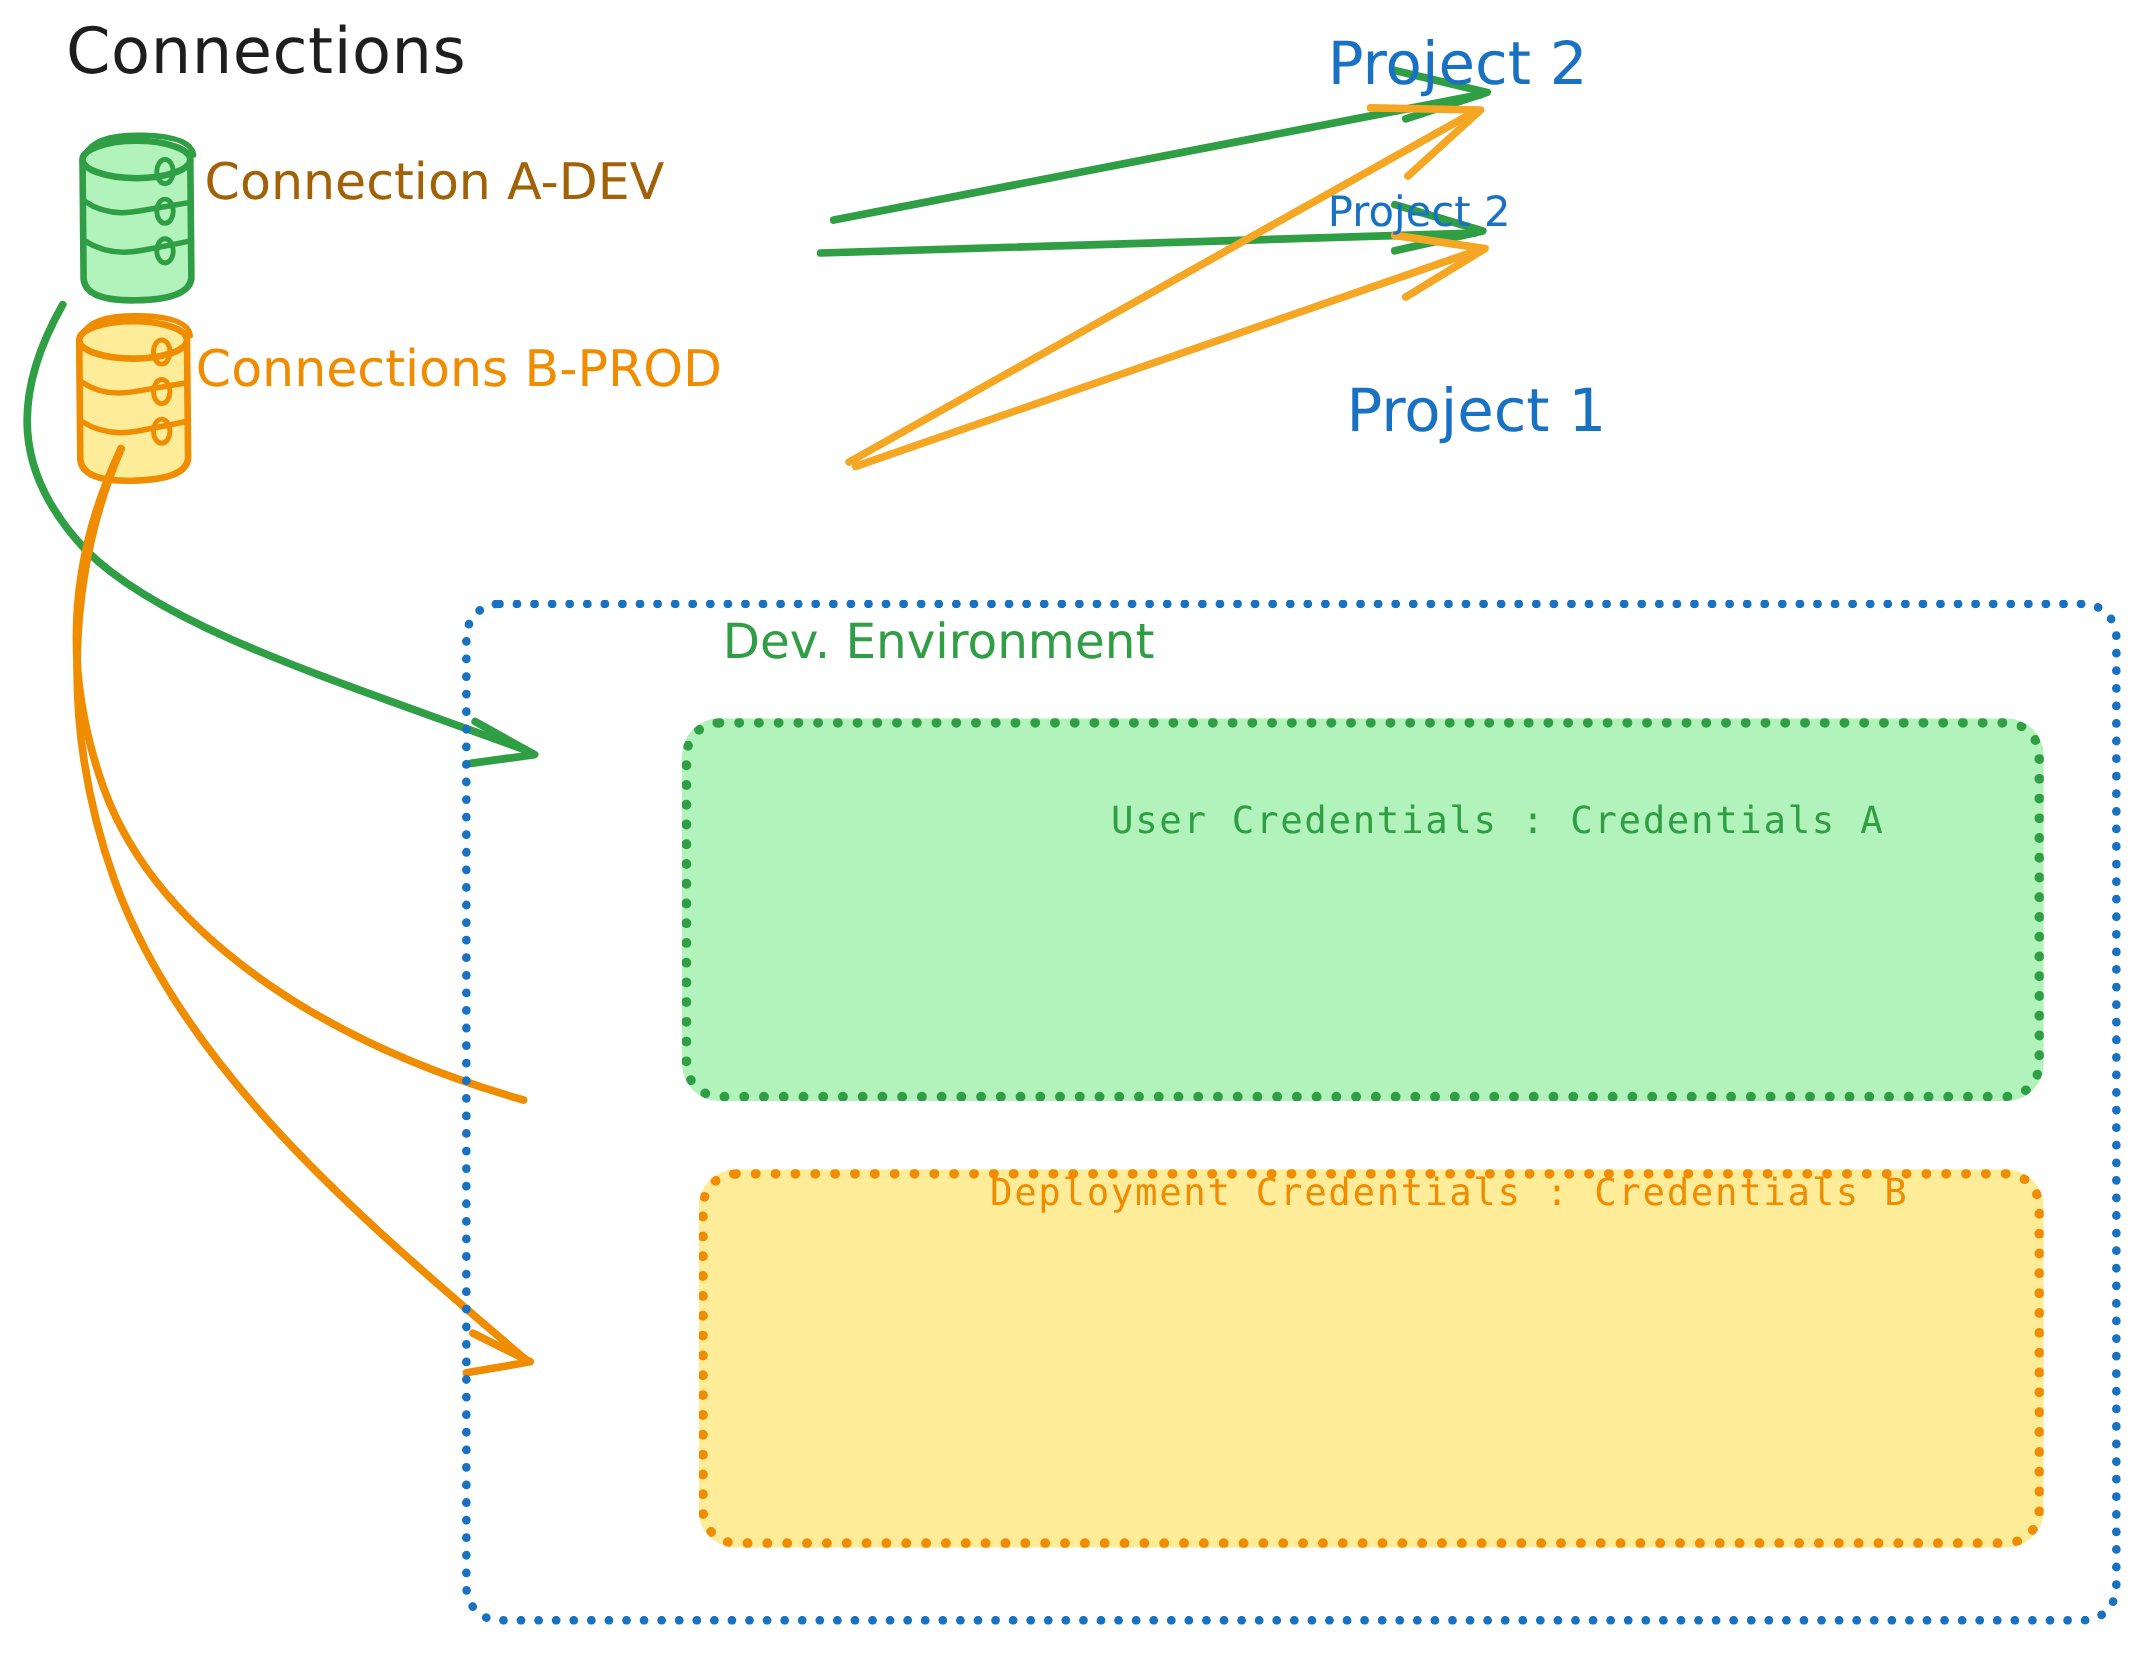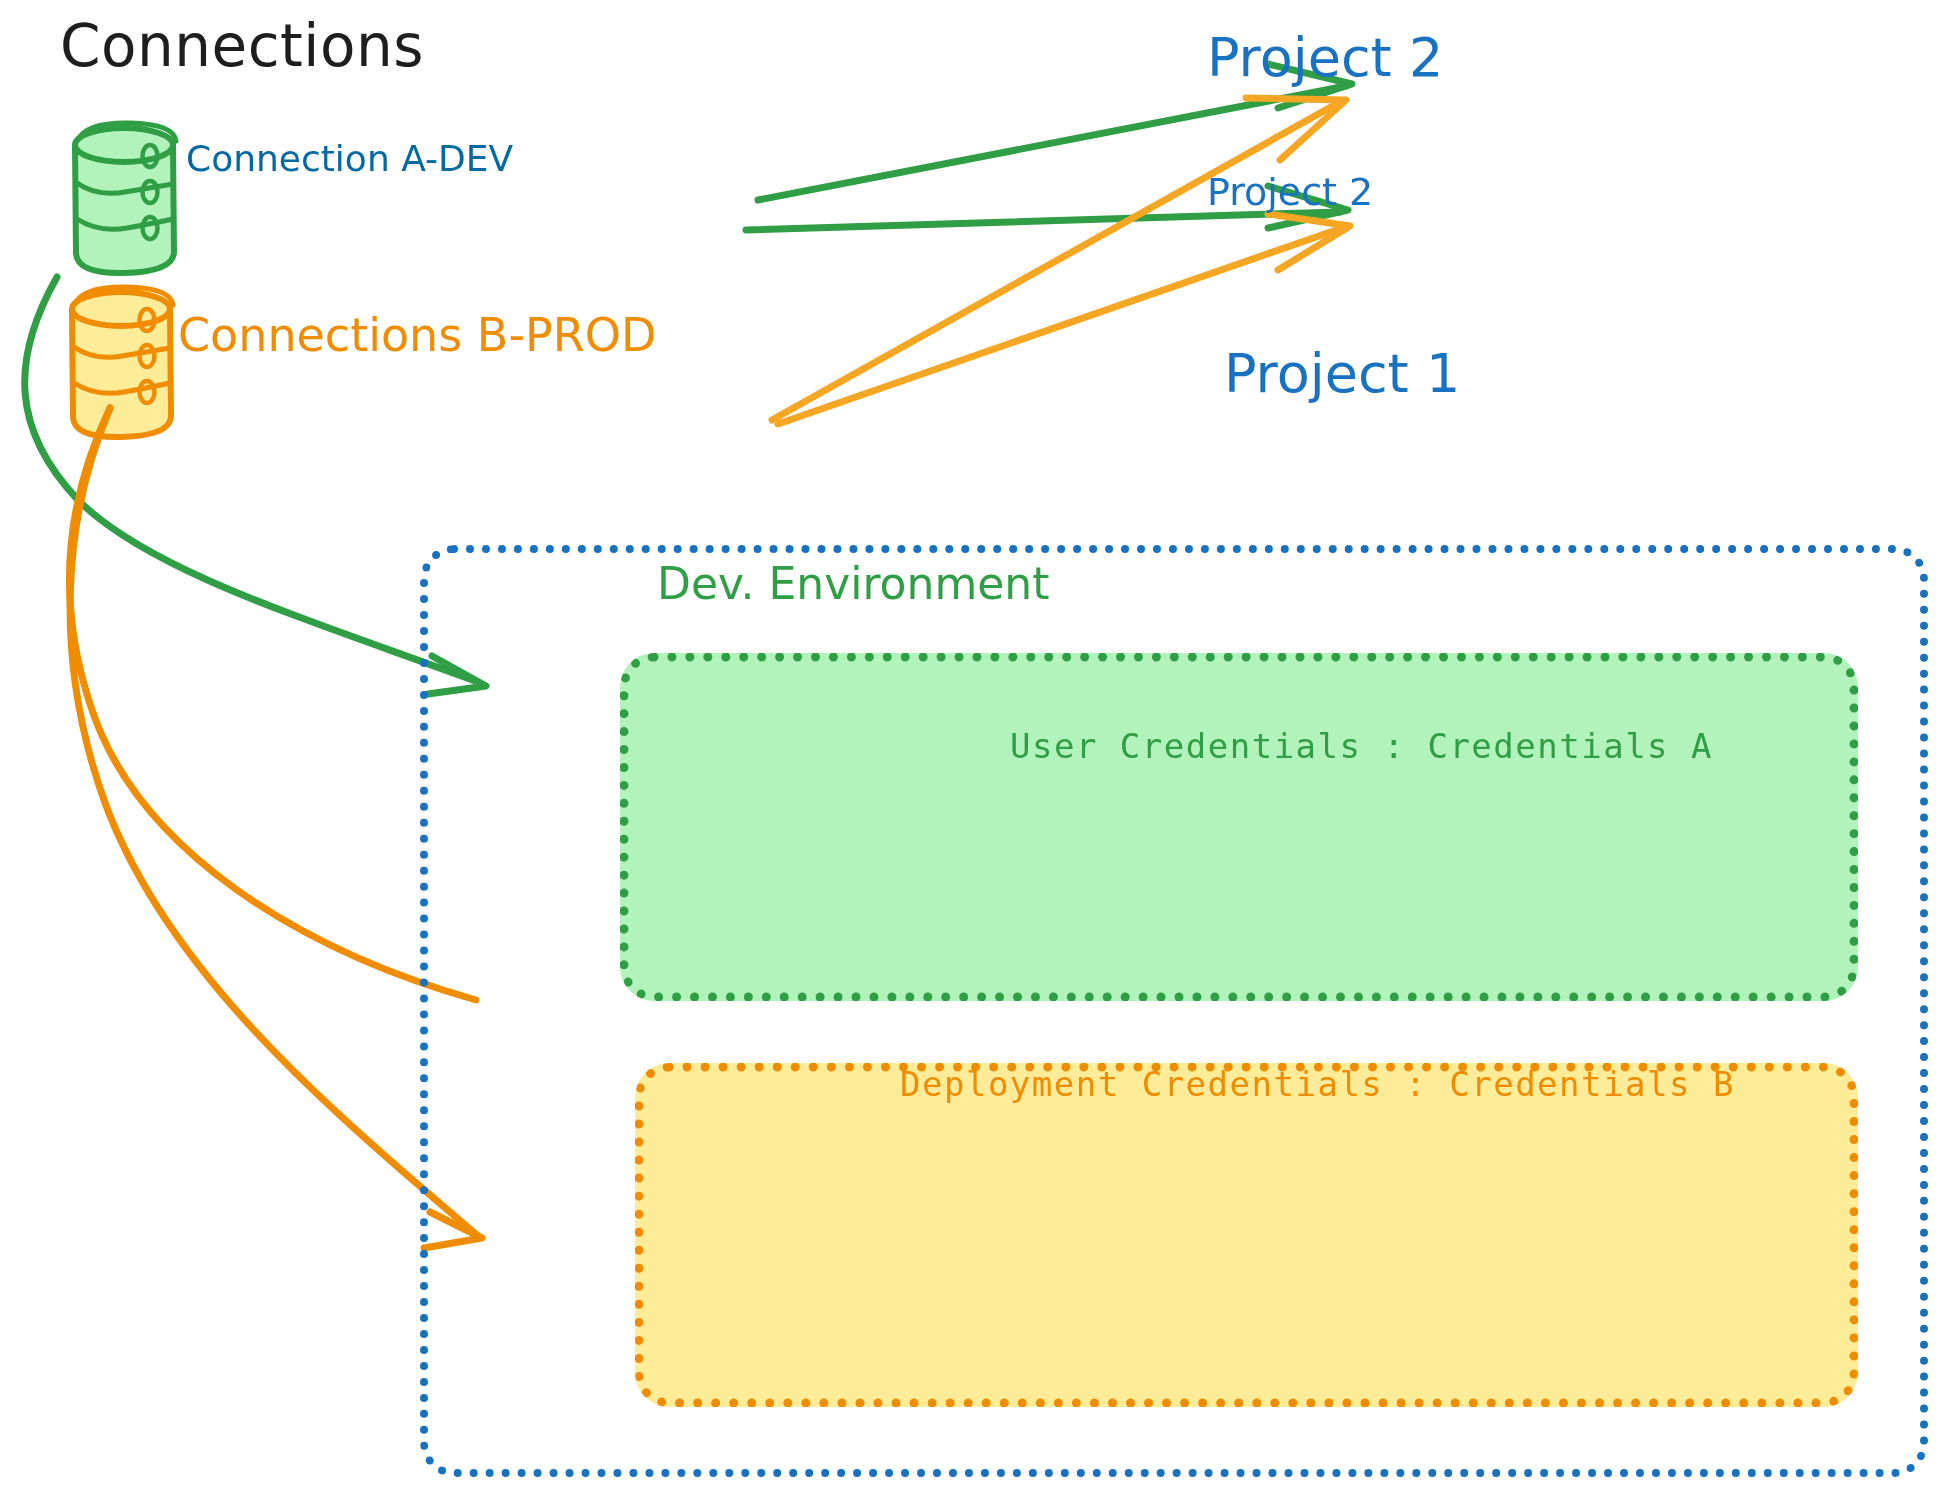--- a/index.html
+++ b/index.html
@@ -12,21 +12,21 @@
 
   .hand{font-family:"DejaVu Sans",sans-serif;font-weight:400;}
   .mono{font-family:"DejaVu Sans Mono",monospace;}
 
   
   .txt{position:absolute;white-space:nowrap;z-index:4;}
 
   #connections-title{left:60px;top:12px;font-size:58px;color:#1e1e1e;
       letter-spacing:.5px;}
 
-  #label-conn-a{left:186px;top:138px;font-size:36px;color:#0369a1;}
+  #label-conn-a{left:186px;top:138px;font-size:46px;color:#a16207;}
   #label-conn-b{left:178px;top:308px;font-size:46px;color:#f08c00;}
 
   #label-project-3{left:1207px;top:26px;font-size:54px;color:#1971c2;}
   #label-project-2{left:1207px;top:170px;font-size:38px;color:#1971c2;}
   #label-project-1{left:1224px;top:342px;font-size:54px;color:#1971c2;}
 
   #label-dev-env{left:657px;top:558px;font-size:44px;color:#2f9e44;}
   #label-prod-env{left:670px;top:890px;font-size:44px;color:#f08c00;}
 
   #label-dev-cred{left:1010px;top:726px;font-size:34px;color:#2f9e44;

